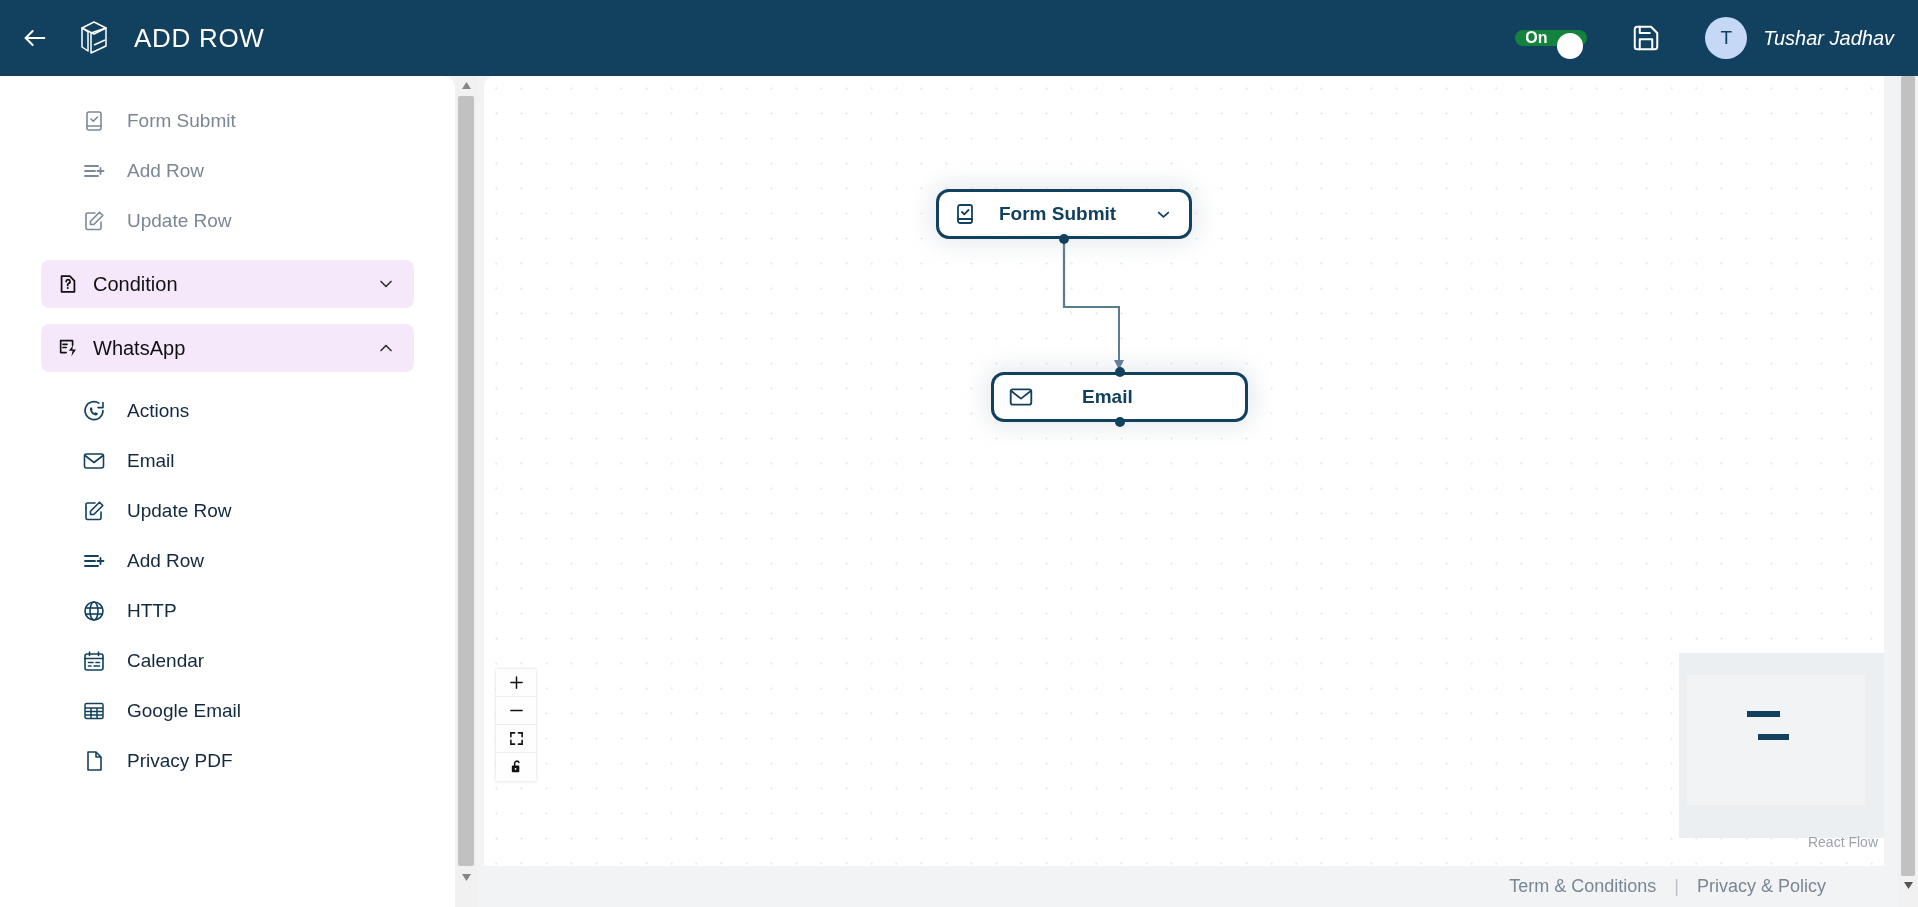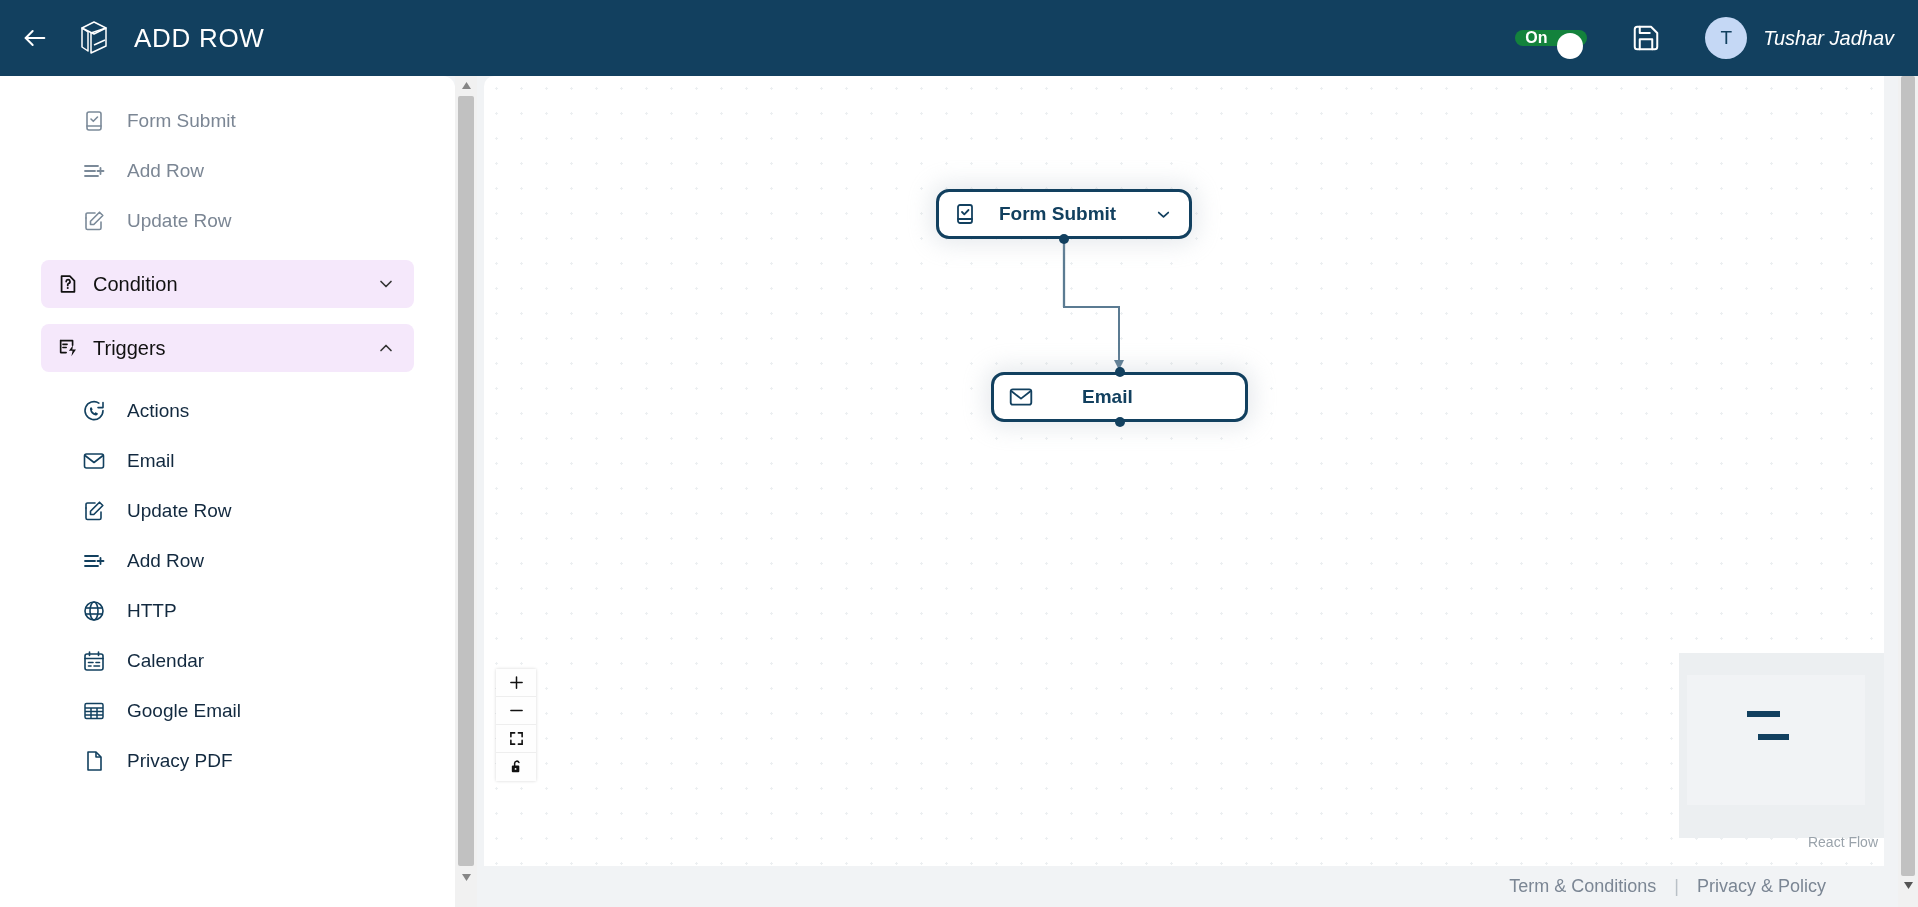--- a/index.html
+++ b/index.html
@@ -324,21 +324,21 @@
       <div class="spacer-sm"></div>
 
       <div class="section-header">
         <svg width="22" height="22" viewBox="0 0 24 24" fill="none" stroke="#111111" stroke-width="1.8" stroke-linecap="round" stroke-linejoin="round">
           <path d="M4 4h13v5"></path>
             <line x1="6.5" y1="8" x2="11" y2="8"></line>
             <line x1="6.5" y1="11.5" x2="10" y2="11.5"></line>
             <path d="M4 4v13h6"></path>
             <path d="M17.5 9l-4.5 6h4l-1.3 6 5-7.5h-4z" fill="#111111" stroke="none"></path>
         </svg>
-        <span class="section-title">Triggers</span>
+        <span class="section-title">WhatsApp</span>
         <span class="section-chevron">
           <svg width="20" height="20" viewBox="0 0 24 24" fill="none" stroke="currentColor" stroke-width="2" stroke-linecap="round" stroke-linejoin="round">
               <polyline points="6,15 12,9 18,15"></polyline>
             </svg>
         </span>
       </div>
       <div class="section-items">
         <div class="list-item action-item">
           <span class="li-icon">
             <svg width="24" height="24" viewBox="0 0 24 24" fill="none" stroke="currentColor" stroke-width="1.6" stroke-linecap="round" stroke-linejoin="round">

